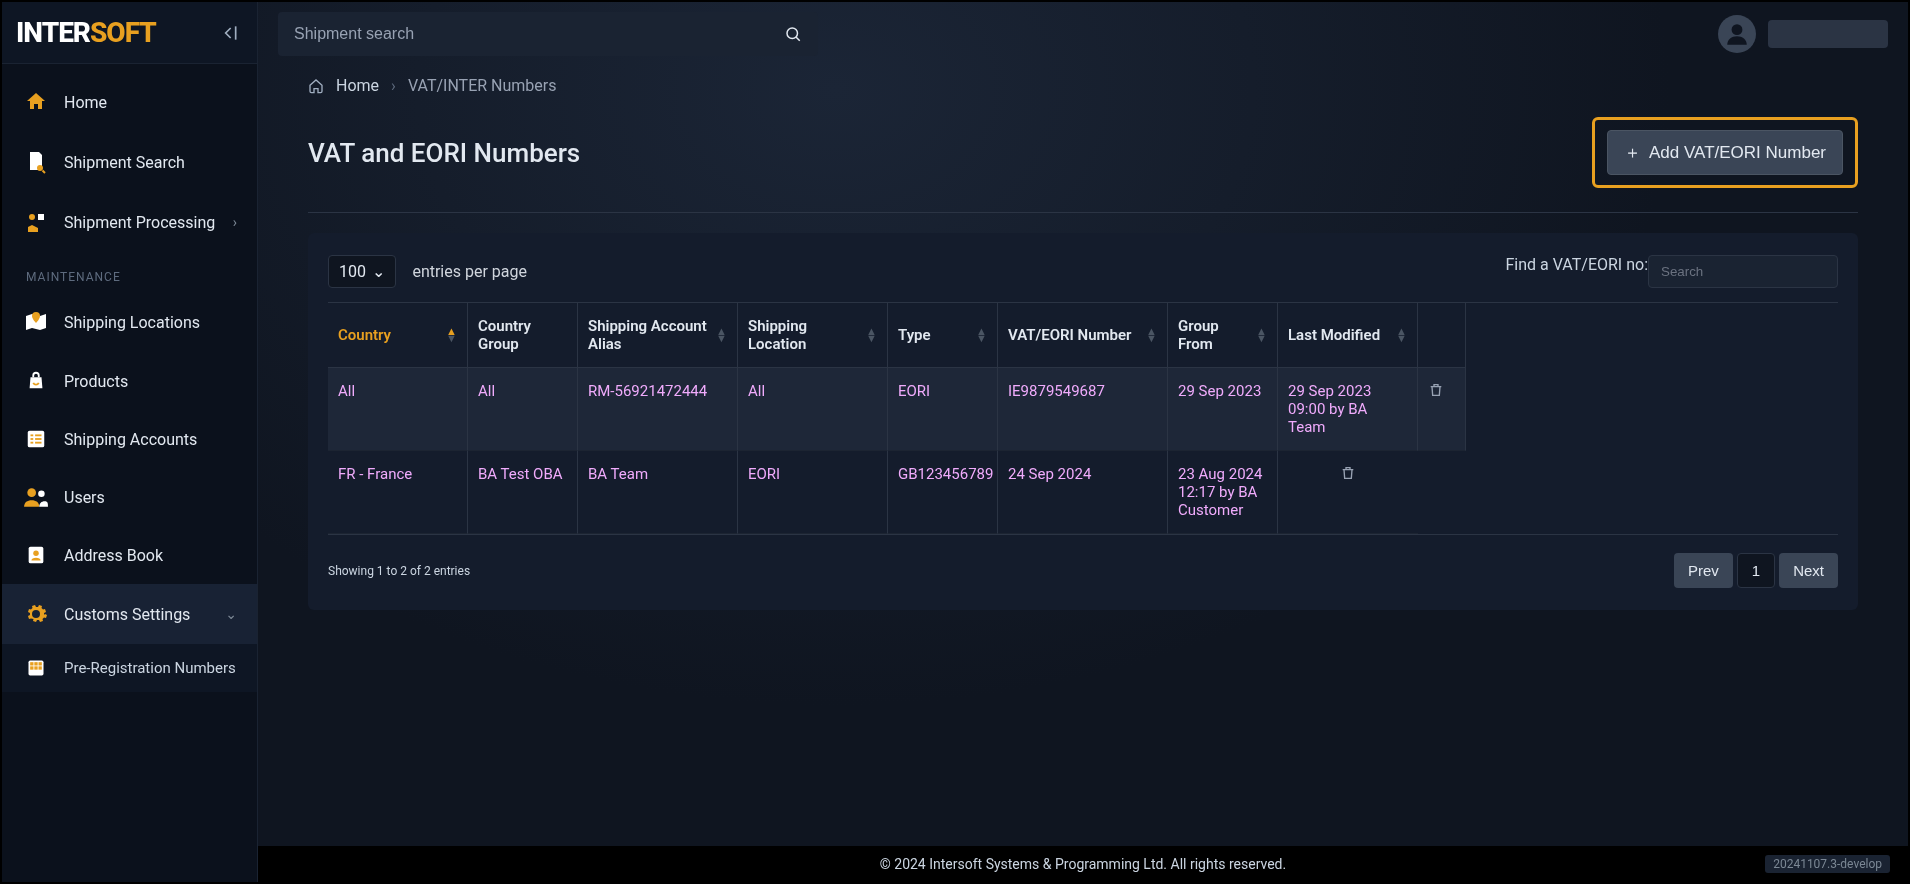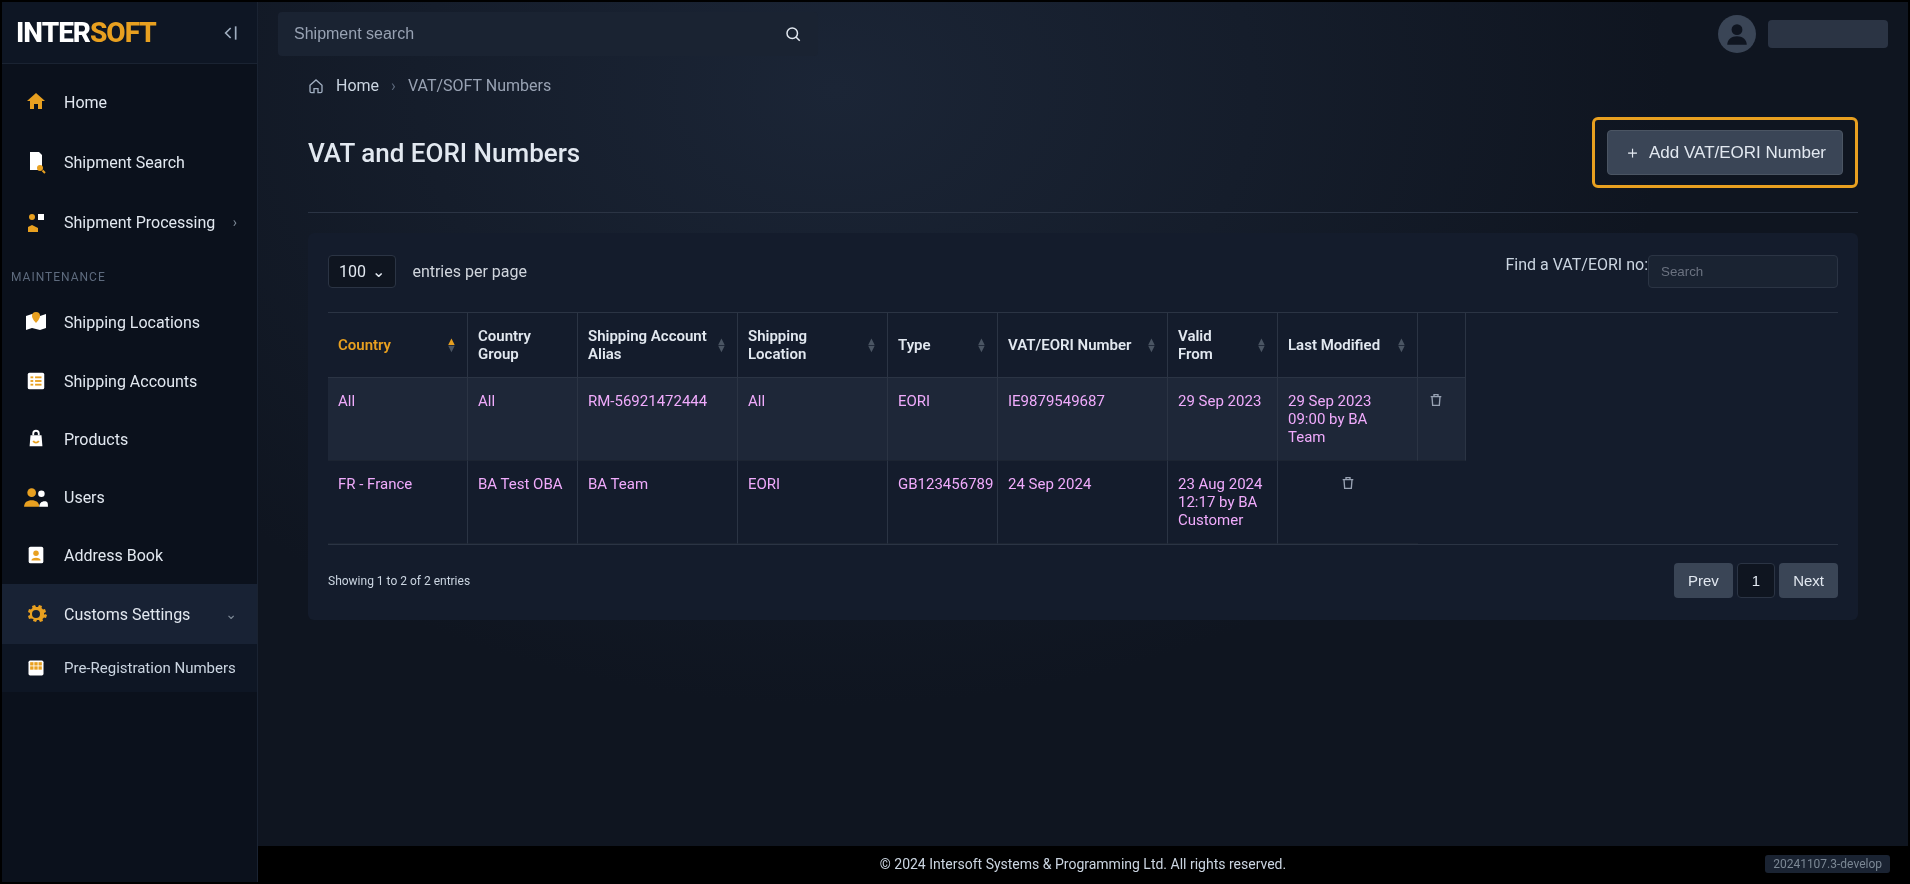--- a/index.html
+++ b/index.html
@@ -64,21 +64,21 @@
   justify-content:center;
   color:#e8a020;
   font-size:20px;
 }
 .nav-item .chev {
   margin-left:auto;
   color:#7b8794;
   font-size:14px;
 }
 .nav-section {
-  padding:18px 9px 8px;
+  padding:18px 24px 8px;
   font-size:12px;
   letter-spacing:1px;
   color:#5e6b7e;
 }
 .sub-item {
   display:flex;
   align-items:center;
   gap:14px;
   padding:14px 20px;
   font-size:15px;
@@ -197,21 +197,21 @@
 
 .card {
   background:#141c2c;
   border-radius:6px;
   padding:22px 20px;
 }
 .card-top {
   display:flex;
   align-items:center;
   gap:16px;
-  margin-bottom:24px;
+  margin-bottom:14px;
 }
 .page-size {
   display:flex;
   align-items:center;
   gap:6px;
   background:#0f1520;
   border:1px solid #2b3444;
   border-radius:4px;
   padding:6px 10px;
   color:#e2e8f0;
@@ -359,40 +359,40 @@
             <svg width="26" height="24" viewBox="0 0 24 24">
               <path d="M2 6l6-2 8 2 6-2v14l-6 2-8-2-6 2z" fill="#fff"></path>
               <path d="M12 2a4 4 0 014 4c0 3-4 7-4 7s-4-4-4-7a4 4 0 014-4z" fill="#e8a020"></path>
             </svg>
           </span>
         <span>Shipping Locations</span>
       </div>
       <div class="nav-item">
         <span class="icon">
             <svg width="22" height="22" viewBox="0 0 24 24" fill="#fff">
+              <path d="M6 8h12l1 12H5z"></path>
+              <path d="M9 8V6a3 3 0 016 0v2" fill="none" stroke="#fff" stroke-width="2"></path>
+              <path d="M9 14s1 2 3 2 3-2 3-2" fill="none" stroke="#e8a020" stroke-width="2"></path>
+            </svg>
+          </span>
+        <span>Products</span>
+      </div>
+      <div class="nav-item">
+        <span class="icon">
+            <svg width="22" height="22" viewBox="0 0 24 24" fill="#fff">
               <rect x="3" y="3" width="18" height="18" rx="2"></rect>
               <rect x="6" y="7" width="3" height="2" fill="#e8a020"></rect>
               <rect x="6" y="11" width="3" height="2" fill="#e8a020"></rect>
               <rect x="6" y="15" width="3" height="2" fill="#e8a020"></rect>
               <rect x="11" y="7" width="7" height="2" fill="#e8a020"></rect>
               <rect x="11" y="11" width="7" height="2" fill="#e8a020"></rect>
               <rect x="11" y="15" width="7" height="2" fill="#e8a020"></rect>
             </svg>
           </span>
         <span>Shipping Accounts</span>
-      </div>
-      <div class="nav-item">
-        <span class="icon">
-            <svg width="22" height="22" viewBox="0 0 24 24" fill="#fff">
-              <path d="M6 8h12l1 12H5z"></path>
-              <path d="M9 8V6a3 3 0 016 0v2" fill="none" stroke="#fff" stroke-width="2"></path>
-              <path d="M9 14s1 2 3 2 3-2 3-2" fill="none" stroke="#e8a020" stroke-width="2"></path>
-            </svg>
-          </span>
-        <span>Products</span>
       </div>
       <div class="nav-item">
         <span class="icon">
             <svg width="26" height="22" viewBox="0 0 24 20" fill="#e8a020">
               <circle cx="8" cy="6" r="4"></circle>
               <circle cx="17" cy="7" r="3" fill="#fff"></circle>
               <path d="M1 19c0-4 3-6 7-6s7 2 7 6z"></path>
               <path d="M15 19c0-3 2-5 5-5s3 2 3 5z" fill="#fff"></path>
             </svg>
           </span>
@@ -458,21 +458,21 @@
 
     <div class="content">
       <div class="breadcrumb">
         <span class="home-icon">
             <svg width="16" height="16" viewBox="0 0 24 24" fill="none" stroke="#a0aec0" stroke-width="2">
               <path d="M3 11l9-8 9 8v9a2 2 0 01-2 2h-4v-6h-6v6H5a2 2 0 01-2-2z"></path>
             </svg>
           </span>
         <a href="#">Home</a>
         <span class="sep">›</span>
-        <span>VAT/SOFT Numbers</span>
+        <span>VAT/INTER Numbers</span>
       </div>
 
       <div class="header-row">
         <h1 class="page-title">VAT and EORI Numbers</h1>
         <div class="add-btn-wrap">
           <button class="add-btn">
             <span>＋</span>
             <span>Add VAT/EORI Number</span>
           </button>
         </div>
@@ -525,21 +525,21 @@
               </span>
             </div>
           <div class="th">
               <span>VAT/EORI Number</span>
               <span class="sort">
                 <span>▲</span>
                 <span>▼</span>
               </span>
             </div>
           <div class="th">
-              <span>Valid From</span>
+              <span>Group From</span>
               <span class="sort">
                 <span>▲</span>
                 <span>▼</span>
               </span>
             </div>
           <div class="th">
               <span>Last Modified</span>
               <span class="sort">
                 <span>▲</span>
                 <span>▼</span>

